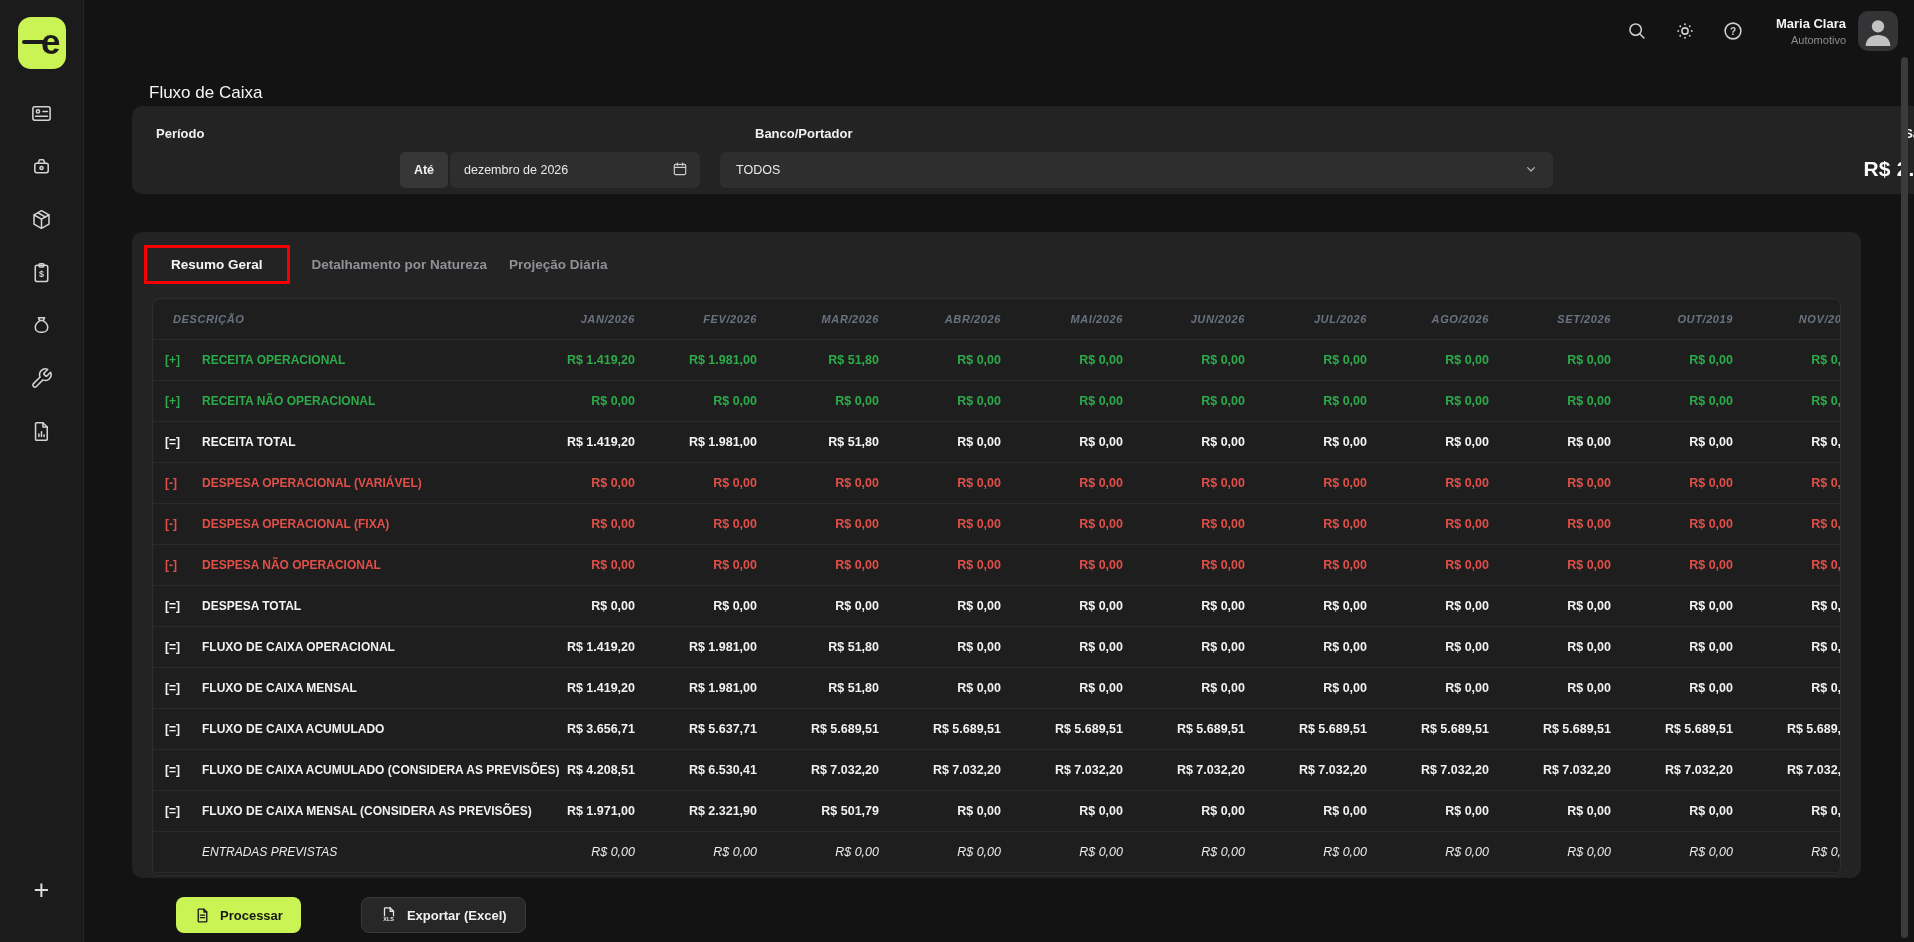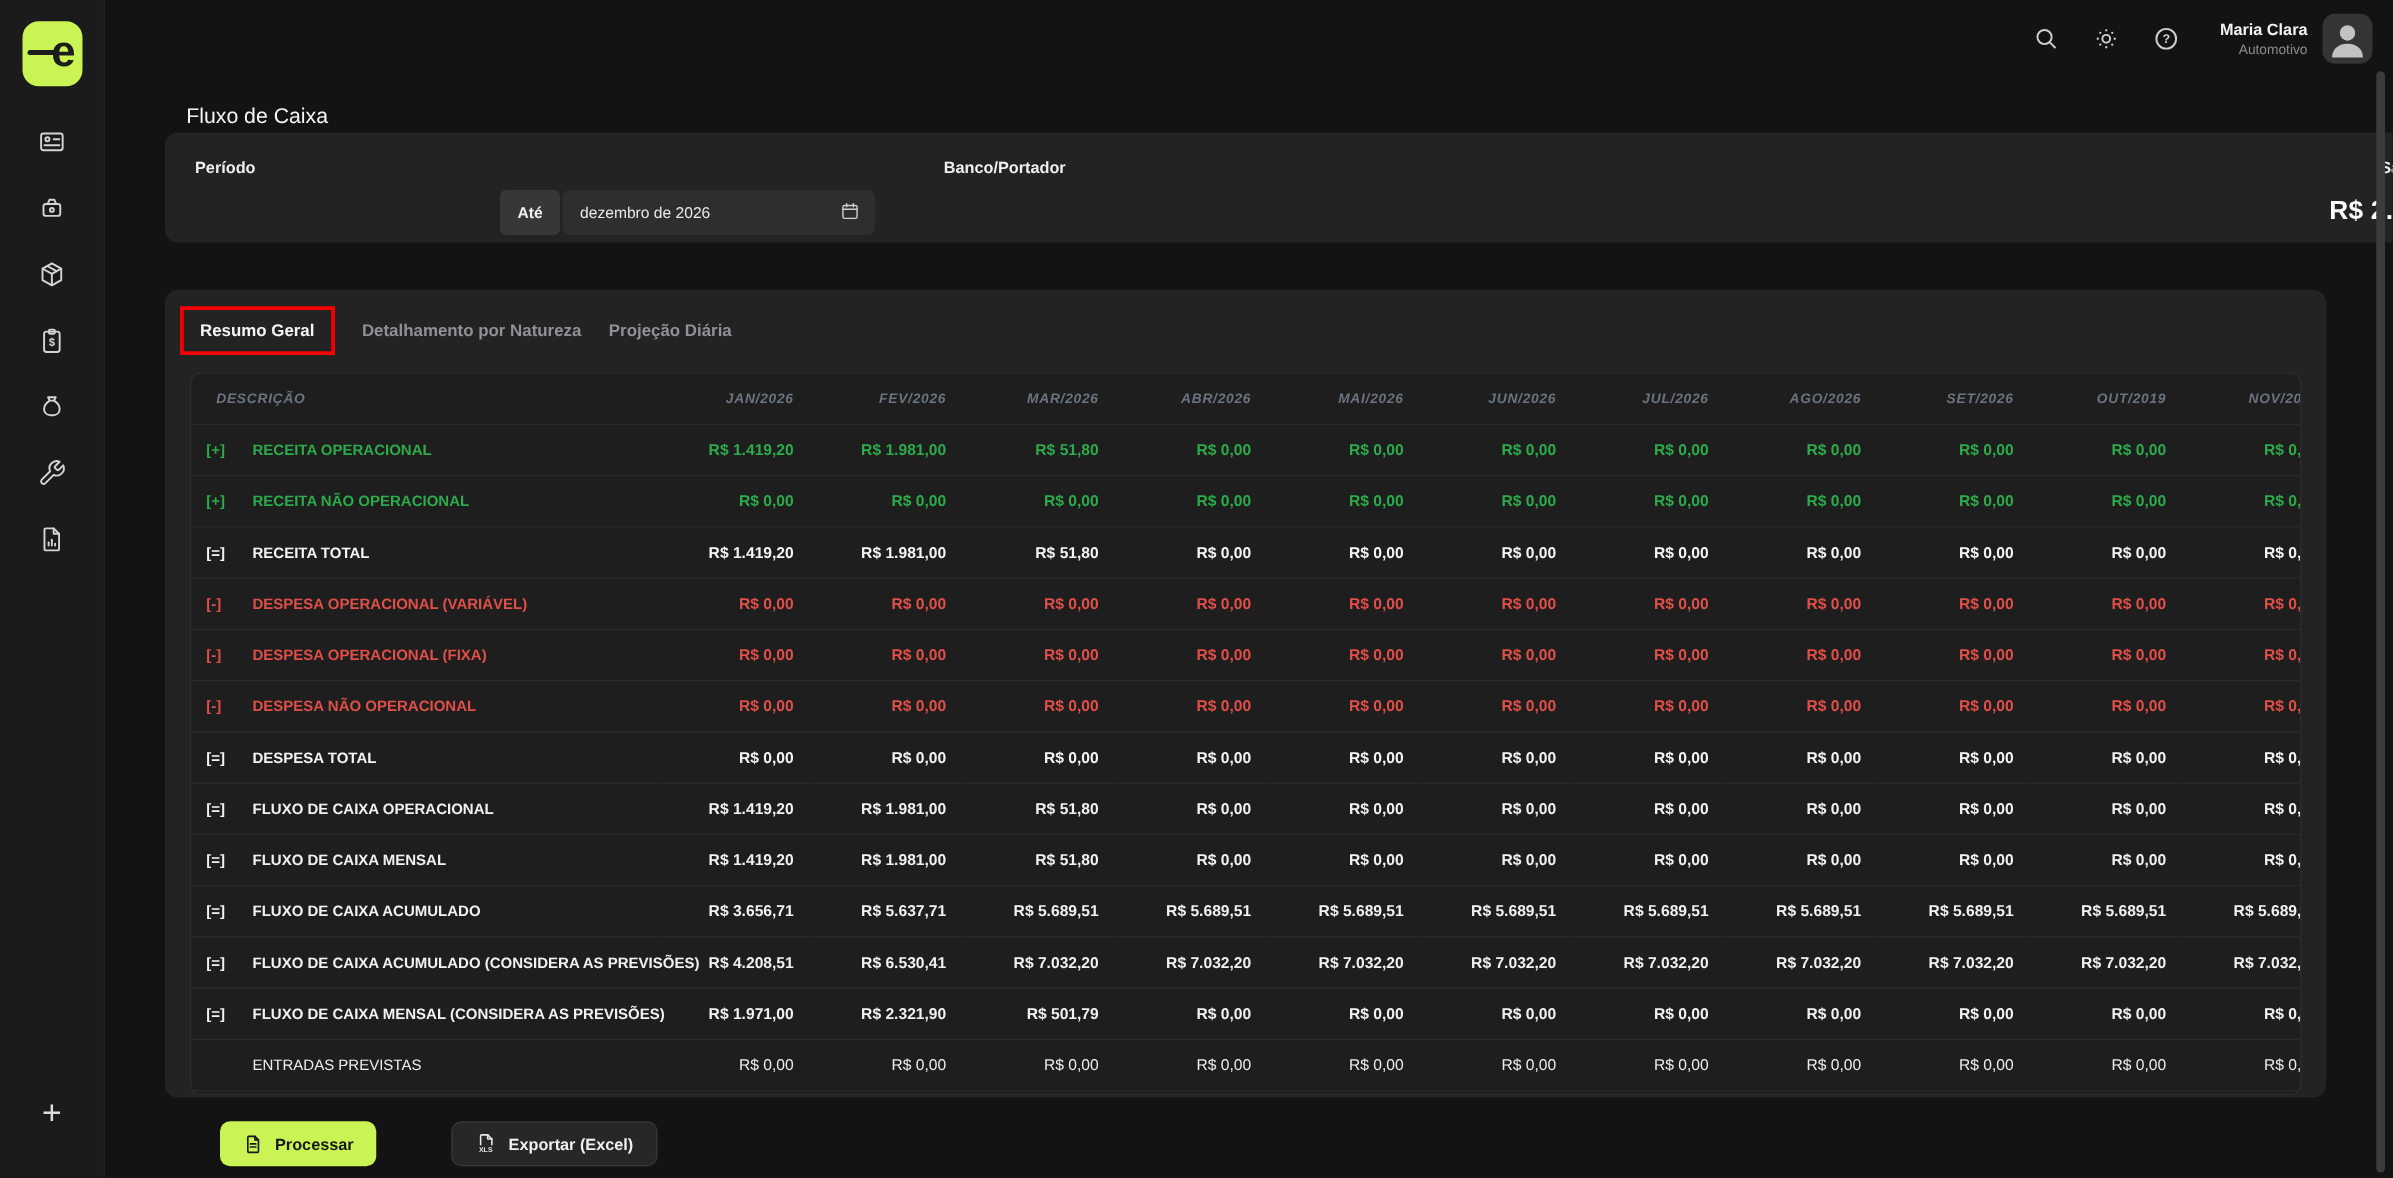--- a/index.html
+++ b/index.html
@@ -62,36 +62,36 @@
   .saldo-value{position:absolute;right:22px;top:51px;font-size:21px;font-weight:700;
                letter-spacing:.2px;color:#fafafa;}
 
   
   .main-panel{position:absolute;left:132px;top:232px;width:1729px;height:646px;
               background:var(--panel);border-radius:10px;}
   .tabs{position:absolute;left:12px;top:10px;height:44px;display:flex;align-items:center;gap:22px;}
   .tab{background:none;border:none;color:var(--muted);font-size:13.5px;font-weight:600;
        cursor:pointer;padding:0;white-space:nowrap;}
   .tab.active{color:#f5f5f5;font-weight:700;}
-  .tab.annotated{border:3px solid var(--annotation);padding:9px 13px;}
+  .tab.annotated{border:3px solid var(--annotation);padding:9px 24px;}
   .table-wrap{position:absolute;left:20px;top:66px;width:1689px;height:578px;
               border:1px solid #2e2e2e;border-radius:8px;overflow:hidden;background:var(--tablebg);}
   table{border-collapse:collapse;table-layout:fixed;width:1716px;}
   th{height:40px;font-size:11px;font-weight:700;color:var(--headtxt);letter-spacing:.6px;
      text-align:right;padding:0 14px 0 0;white-space:nowrap;font-style:italic;}
   th.desc-h{text-align:left;padding:0 0 0 20px;}
   tbody tr{border-top:1px solid var(--line);}
   td{height:41px;font-size:12.5px;text-align:right;padding:0 14px 0 0;white-space:nowrap;}
   td.desc{text-align:left;padding:0 0 0 12px;overflow:visible;font-size:12px;}
   .sign{display:inline-block;width:37px;}
   .tone-positive td{color:var(--positive);font-weight:600;}
   .tone-negative td{color:var(--negative);font-weight:600;}
   .tone-total td{color:#f4f4f4;font-weight:700;}
   .tone-result td{color:#f1f1f1;font-weight:600;}
-  .tone-plain td{color:#ededed;font-weight:500;}
+  .tone-plain td{color:#ededed;font-weight:500;font-style:italic;}
   tr.spacer td{height:41px;}
 
   
   .actions{position:absolute;left:132px;top:897px;display:flex;gap:16px;}
   .btn{height:36px;border-radius:8px;display:flex;align-items:center;gap:9px;
        padding:0 18px;font-size:13px;font-weight:700;border:none;cursor:pointer;margin-left:44px;}
   .btn-primary{background:var(--accent);color:#171717;}
   .btn-secondary{background:#272727;color:#f0f0f0;border:1px solid #3a3a3a;}
   .bicon{display:flex;align-items:center;}
 
@@ -215,20 +215,28 @@
     <span>
       <svg viewBox="0 0 24 24" width="16" height="16" fill="none" stroke="#cfcfcf" stroke-width="1.7" stroke-linecap="round">
         <rect x="3.5" y="5" width="17" height="15.5" rx="2"></rect>
           <line x1="3.5" y1="9.5" x2="20.5" y2="9.5"></line>
         <line x1="8" y1="3" x2="8" y2="6.5"></line>
           <line x1="16" y1="3" x2="16" y2="6.5"></line>
       </svg>
     </span>
   </div>
   <div class="f-label lbl-bank">Banco/Portador</div>
+  <div class="select">
+    <span>TODOS</span>
+    <span>
+      <svg viewBox="0 0 24 24" width="16" height="16" fill="none" stroke="#b9b9b9" stroke-width="1.8" stroke-linecap="round" stroke-linejoin="round">
+        <polyline points="7 10 12 15 17 10"></polyline>
+      </svg>
+    </span>
+  </div>
   <div class="f-label lbl-saldo">Saldo Inicial</div>
   <div class="saldo-value">R$ 2.237,51</div>
 </section>
 
 <section class="main-panel">
   <div class="tabs">
       <button class="tab active annotated">Resumo Geral</button>
       <button class="tab">Detalhamento por Natureza</button>
       <button class="tab">Projeção Diária</button>
     </div>

